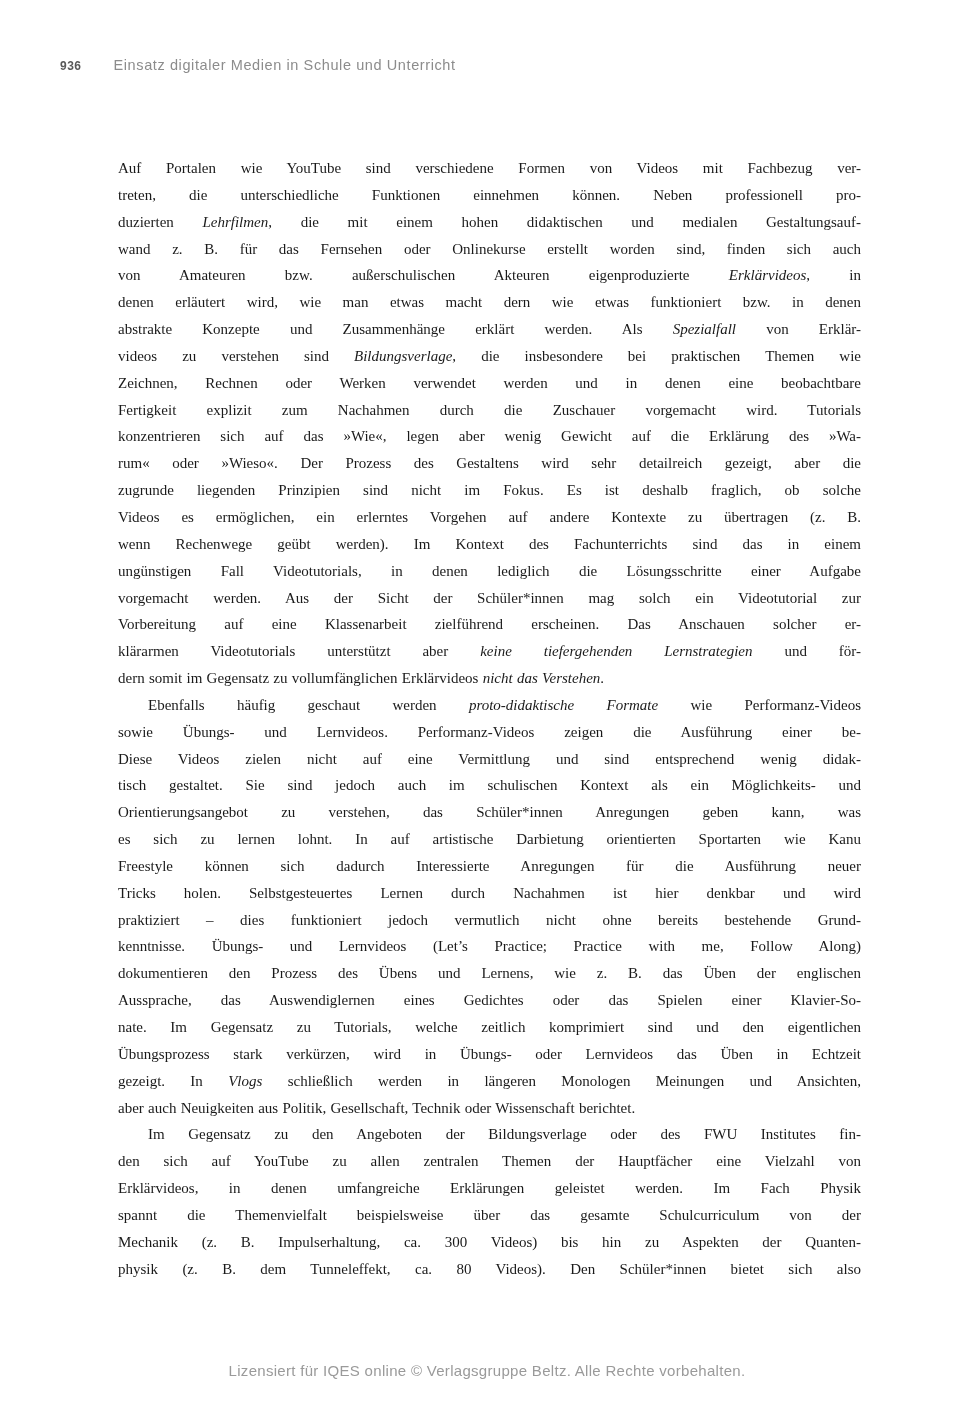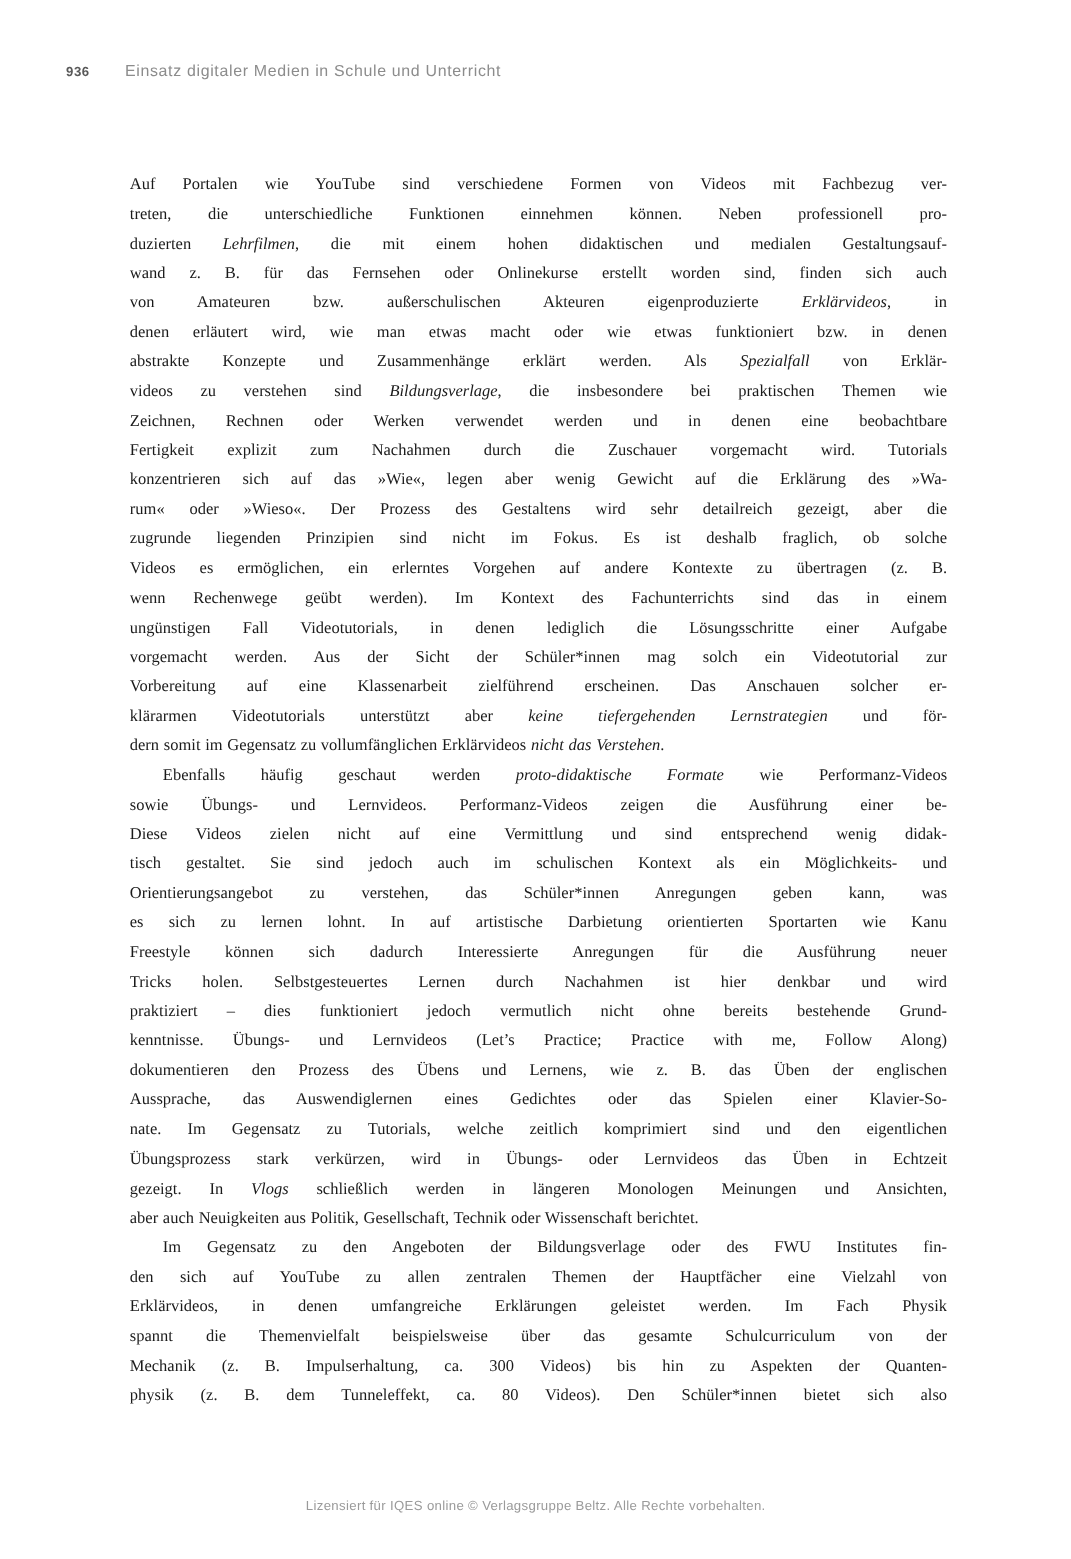--- a/index.html
+++ b/index.html
@@ -59,42 +59,42 @@
   .line.indent { text-indent: 30px; }
   .line em { }
   
   .footer {
     position: absolute;
     left: 0;
     top: 1362px;
     width: 974px;
     text-align: center;
     font-family: "Liberation Sans", "DejaVu Sans", sans-serif;
-    font-size: 12px;
+    font-size: 15px;
     color: #9a9a9a;
     letter-spacing: 0.3px;
   }
 </style>
 </head>
 <body>
 
 <div class="page">
 
   <div class="running-head">
     <span class="page-number">936</span>
     <span class="running-title">Einsatz digitaler Medien in Schule und Unterricht</span>
   </div>
 
   <div class="body-text">
       <div class="line"><span>Auf Portalen wie YouTube sind verschiedene Formen von Videos mit Fachbezug ver-</span></div>
       <div class="line"><span>treten, die unterschiedliche Funktionen einnehmen können. Neben professionell pro-</span></div>
       <div class="line"><span>duzierten </span><em>Lehrfilmen</em><span>, die mit einem hohen didaktischen und medialen Gestaltungsauf-</span></div>
       <div class="line"><span>wand z. B. für das Fernsehen oder Onlinekurse erstellt worden sind, finden sich auch</span></div>
       <div class="line"><span>von Amateuren bzw. außerschulischen Akteuren eigenproduzierte </span><em>Erklärvideos</em><span>, in</span></div>
-      <div class="line"><span>denen erläutert wird, wie man etwas macht oder wie etwas funktioniert bzw. in denen</span></div>
+      <div class="line"><span>denen erläutert wird, wie man etwas macht dern wie etwas funktioniert bzw. in denen</span></div>
       <div class="line"><span>abstrakte Konzepte und Zusammenhänge erklärt werden. Als </span><em>Spezialfall</em><span> von Erklär-</span></div>
       <div class="line"><span>videos zu verstehen sind </span><em>Bildungsverlage</em><span>, die insbesondere bei praktischen Themen wie</span></div>
       <div class="line"><span>Zeichnen, Rechnen oder Werken verwendet werden und in denen eine beobachtbare</span></div>
       <div class="line"><span>Fertigkeit explizit zum Nachahmen durch die Zuschauer vorgemacht wird. Tutorials</span></div>
       <div class="line"><span>konzentrieren sich auf das »Wie«, legen aber wenig Gewicht auf die Erklärung des »Wa-</span></div>
       <div class="line"><span>rum« oder »Wieso«. Der Prozess des Gestaltens wird sehr detailreich gezeigt, aber die</span></div>
       <div class="line"><span>zugrunde liegenden Prinzipien sind nicht im Fokus. Es ist deshalb fraglich, ob solche</span></div>
       <div class="line"><span>Videos es ermöglichen, ein erlerntes Vorgehen auf andere Kontexte zu übertragen (z. B.</span></div>
       <div class="line"><span>wenn Rechenwege geübt werden). Im Kontext des Fachunterrichts sind das in einem</span></div>
       <div class="line"><span>ungünstigen Fall Videotutorials, in denen lediglich die Lösungsschritte einer Aufgabe</span></div>

